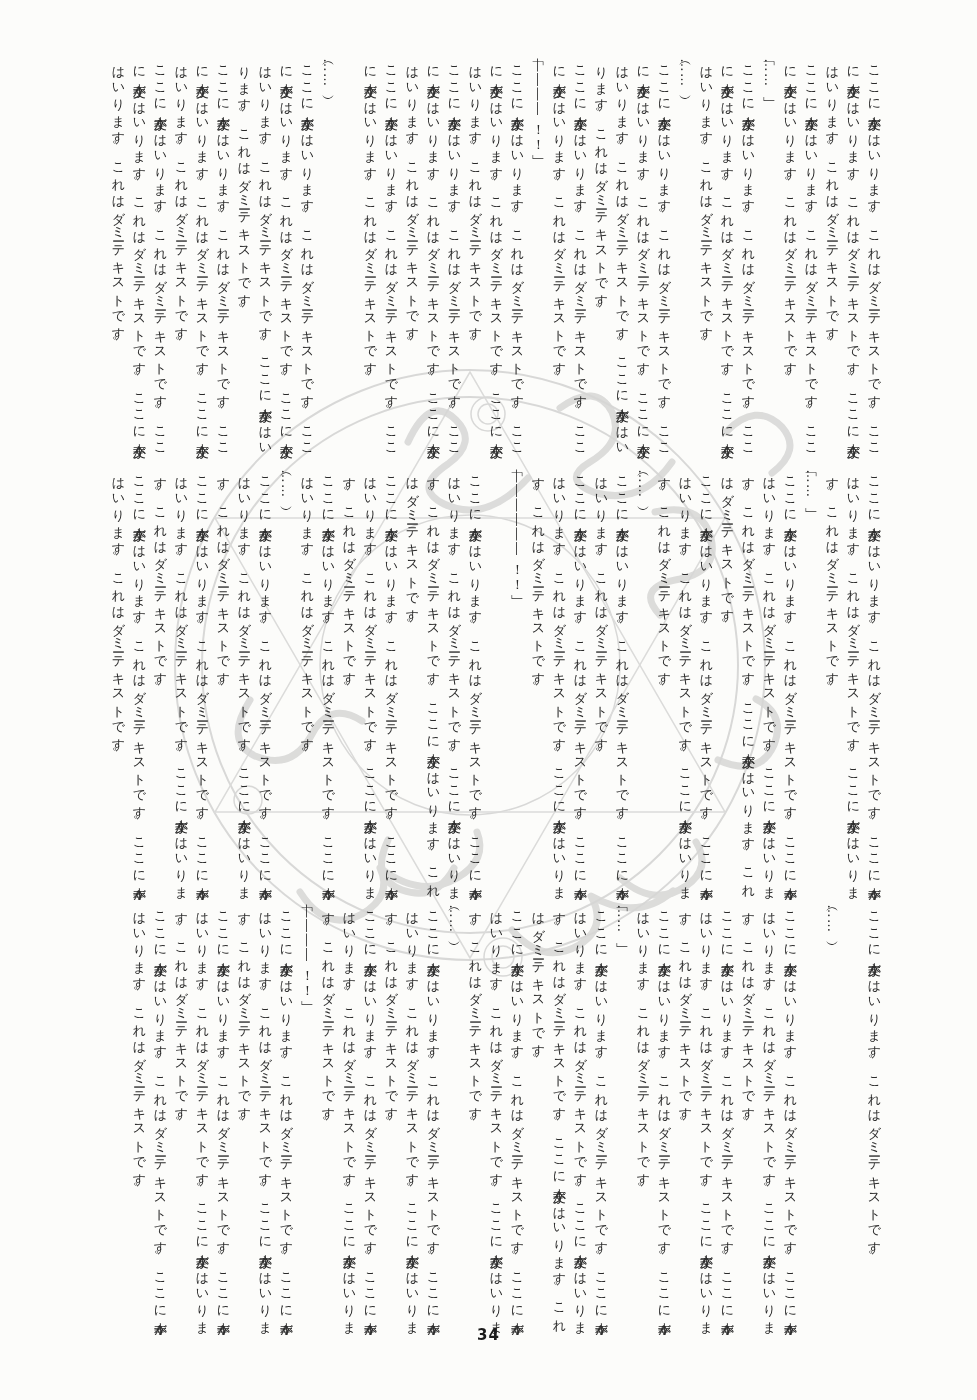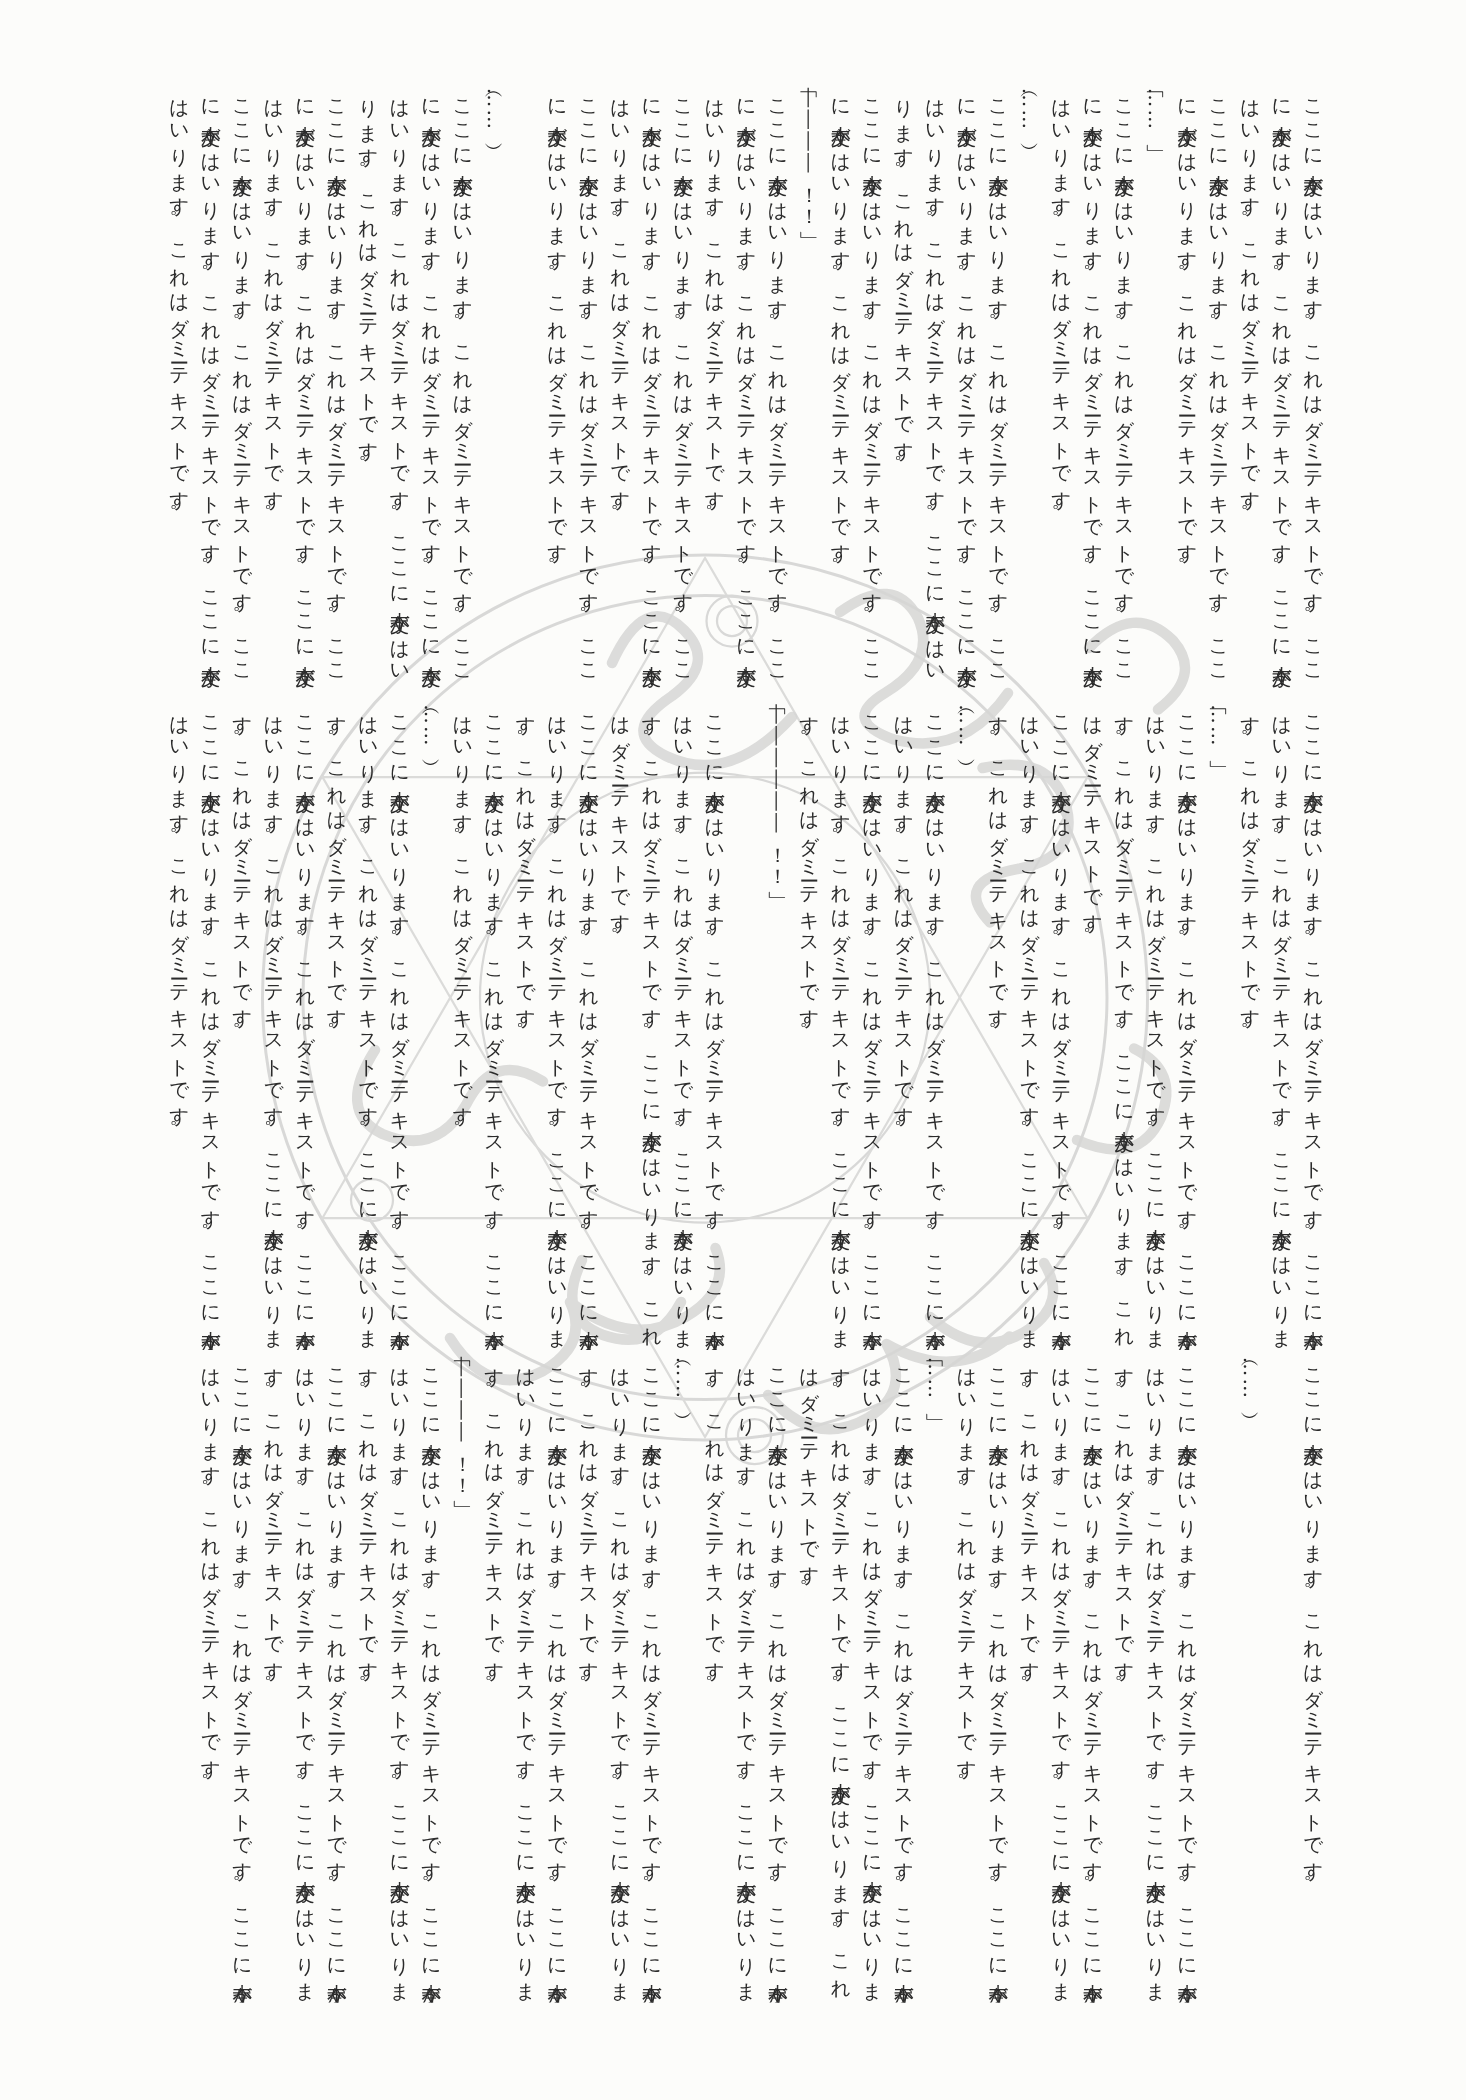--- a/index.html
+++ b/index.html
@@ -129,14 +129,15 @@
 ここに本文がはいります。これはダミーテキストです。ここに本文がはいります。これはダミーテキストです。ここに本文がはいります。これはダミーテキストです。ここに本文がはいります。これはダミーテキストです。
 ここに本文がはいります。これはダミーテキストです。ここに本文がはいります。これはダミーテキストです。ここに本文がはいります。これはダミーテキストです。
 （……）
 ここに本文がはいります。これはダミーテキストです。ここに本文がはいります。これはダミーテキストです。ここに本文がはいります。これはダミーテキストです。
 ここに本文がはいります。これはダミーテキストです。ここに本文がはいります。これはダミーテキストです。ここに本文がはいります。これはダミーテキストです。
 「――――！！」
 ここに本文がはいります。これはダミーテキストです。ここに本文がはいります。これはダミーテキストです。ここに本文がはいります。これはダミーテキストです。
 ここに本文がはいります。これはダミーテキストです。ここに本文がはいります。これはダミーテキストです。ここに本文がはいります。これはダミーテキストです。
 ここに本文がはいります。これはダミーテキストです。ここに本文がはいります。これはダミーテキストです。</div>
 
+  <div class="page-number">34</div>
 
 </div>
 
 </body></html>

